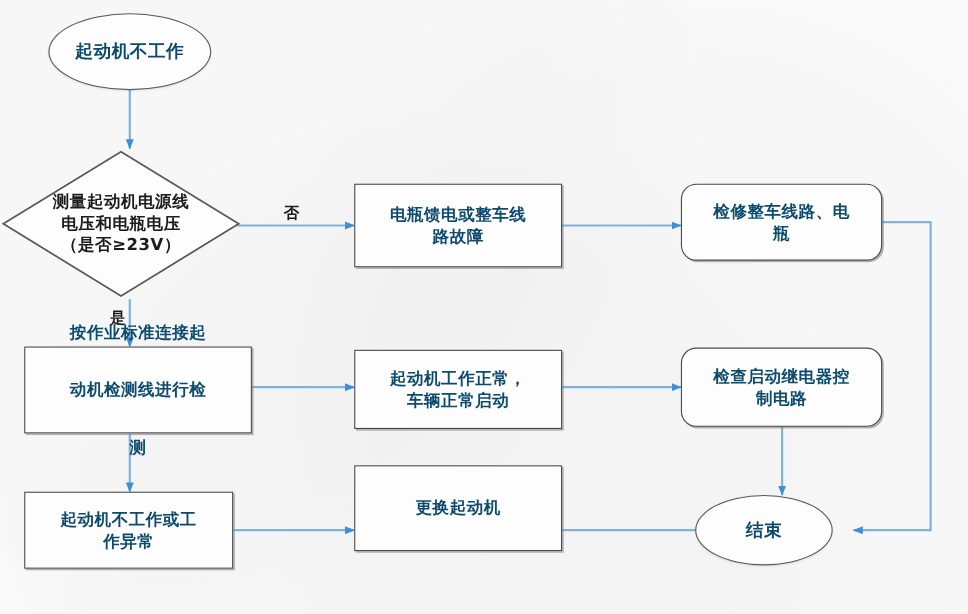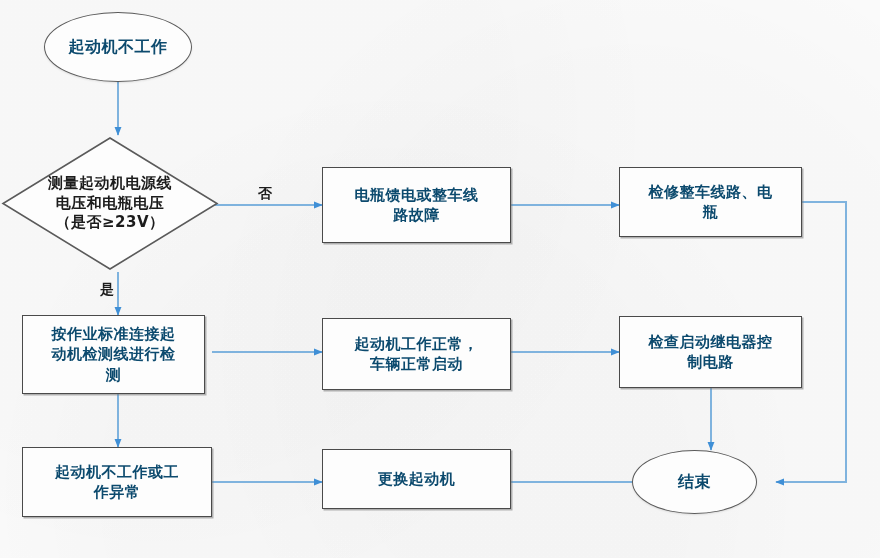--- a/index.html
+++ b/index.html
@@ -154,47 +154,47 @@
 
   <div class="edge-label" style="left:258px; top:185px;">否</div>
 
   <div class="edge-label" style="left:100px; top:281px;">是</div>
 
   <div class="node process" style="left:322px; top:167px; width:189px; height:76px; flex-direction:column;">
     <span class="ln">电瓶馈电或整车线</span>
     <span class="ln">路故障</span>
   </div>
 
-  <div class="node process" style="left:619px; top:167px; width:183px; height:70px; flex-direction:column;">
+  <div class="node process" style="left:619px; top:167px; width:183px; height:70px; flex-direction:column;border-radius:14px;">
     <span class="ln">检修整车线路、电</span>
     <span class="ln">瓶</span>
   </div>
 
-  <div class="node process" style="left:22px; top:315px; width:183px; height:79px; flex-direction:column;">
+  <div class="node process" style="left:22px; top:315px; width:207px; height:79px; flex-direction:column;gap:32px;">
     <span class="ln">按作业标准连接起</span>
     <span class="ln">动机检测线进行检</span>
     <span class="ln">测</span>
   </div>
 
   <div class="node process" style="left:322px; top:318px; width:189px; height:72px; flex-direction:column;">
     <span class="ln">起动机工作正常，</span>
     <span class="ln">车辆正常启动</span>
   </div>
 
-  <div class="node process" style="left:619px; top:316px; width:183px; height:72px; flex-direction:column;">
+  <div class="node process" style="left:619px; top:316px; width:183px; height:72px; flex-direction:column;border-radius:14px;">
     <span class="ln">检查启动继电器控</span>
     <span class="ln">制电路</span>
   </div>
 
   <div class="node process" style="left:22px; top:447px; width:190px; height:70px; flex-direction:column;">
     <span class="ln">起动机不工作或工</span>
     <span class="ln">作异常</span>
   </div>
 
-  <div class="node process" style="left:322px; top:449px; width:189px; height:60px;font-family:Liberation Serif, serif;">
+  <div class="node process" style="left:322px; top:423px; width:189px; height:78px;font-family:Liberation Serif, serif;">
     <span class="ln">更换起动机</span>
   </div>
 
   <div class="node terminator" style="left:632px; top:450px; width:125px; height:64px;">
     <span>结束</span>
   </div>
 
 </div>
 
 </body></html>

